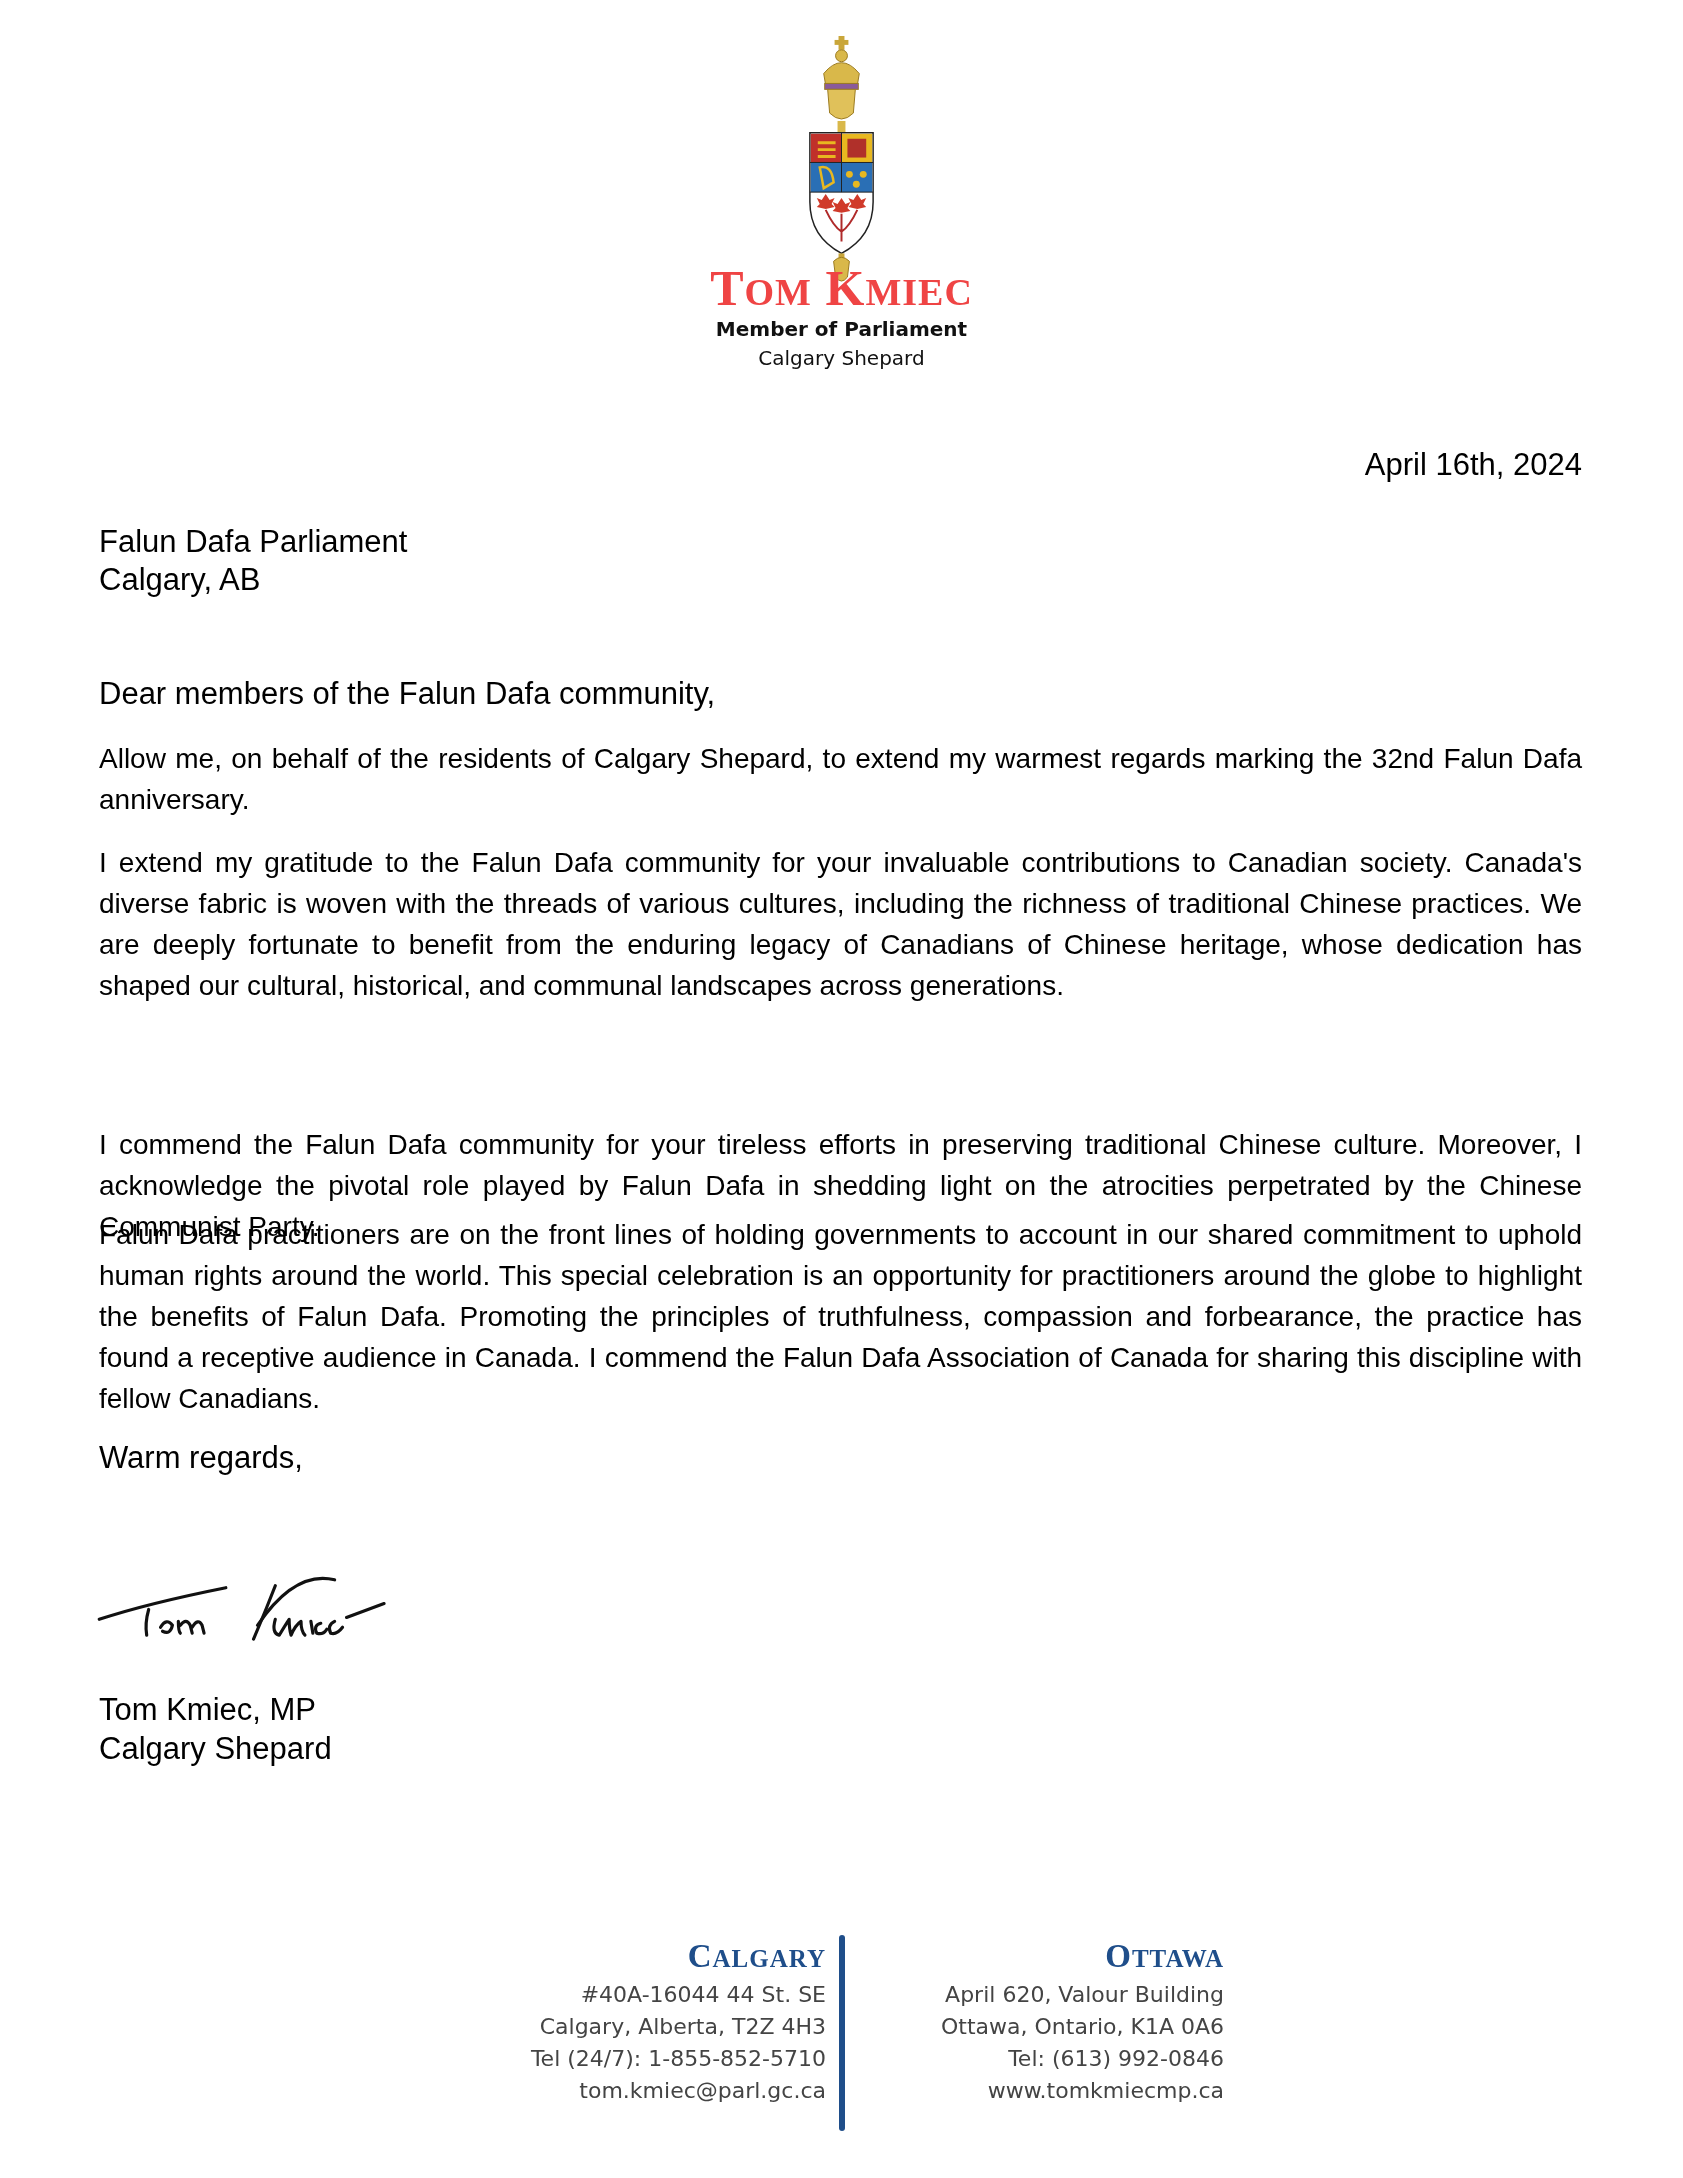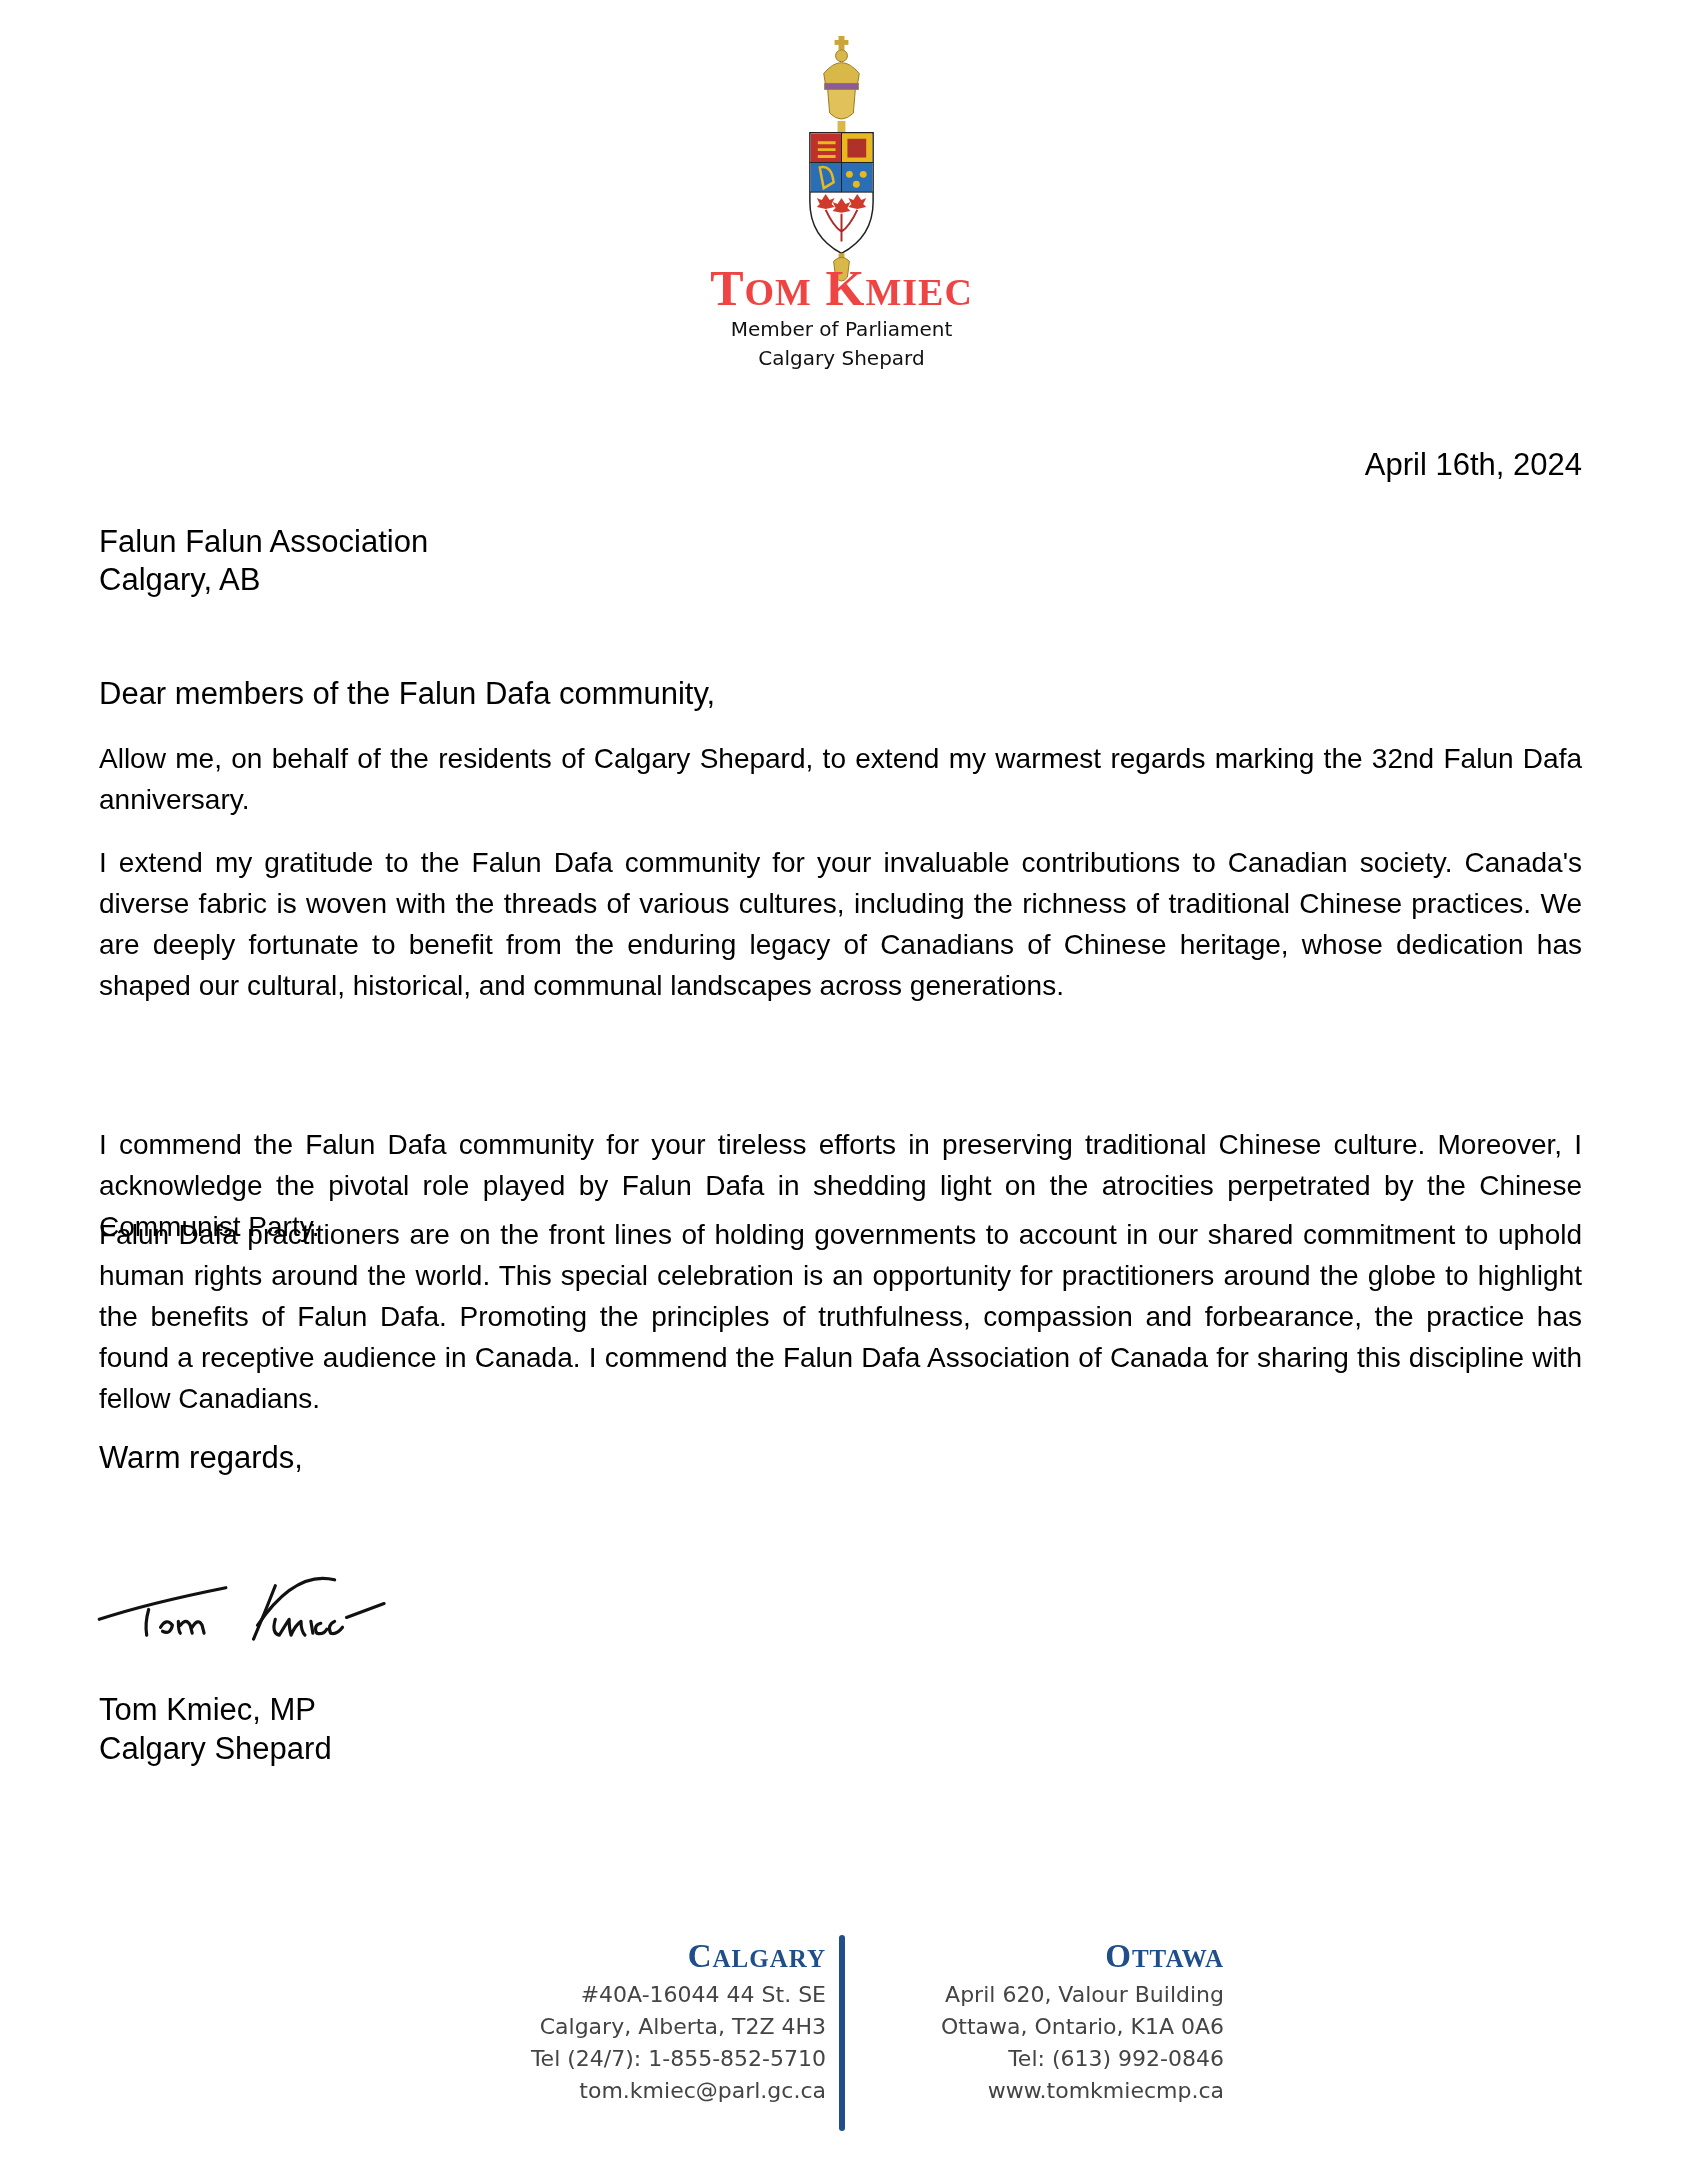--- a/index.html
+++ b/index.html
@@ -57,26 +57,26 @@
   <path d="M26 178 Q34 195 42 200 Q50 195 58 178 M42 182 L42 210" stroke="#b02a2a" stroke-width="2" fill="none"></path>
 
   <rect x="39" y="222" width="6" height="8" fill="#c9a63a"></rect>
   <path d="M34 230 Q42 222 50 230 L48 246 Q42 254 36 246 Z" fill="#d9b84a" stroke="#9a7a20" stroke-width="1"></path>
 </svg>
 
 <div class="abs mp-name">
   <span>T</span><span class="sc">OM</span>
   <span>K</span><span class="sc">MIEC</span>
 </div>
-<div class="abs mp-sub" style="top:317px;">Member of Parliament</div>
+<div class="abs mp-sub" style="top:317px;font-weight:bold;">Member of Parliament</div>
 <div class="abs mp-sub" style="top:346px;">Calgary Shepard</div>
 
 <div class="abs date">April 16th, 2024</div>
 
-<div class="abs line" style="top:524px;">Falun Falun Association</div>
+<div class="abs line" style="top:524px;">Falun Dafa Parliament</div>
 <div class="abs line" style="top:562px;">Calgary, AB</div>
 
 <div class="abs line" style="top:676px;">Dear members of the Falun Dafa community,</div>
 
 <div class="abs para" style="top:738px;">Allow me, on behalf of the residents of Calgary Shepard, to extend my warmest regards marking the 32nd Falun Dafa anniversary.</div>
 <div class="abs para" style="top:842px;">I extend my gratitude to the Falun Dafa community for your invaluable contributions to Canadian society. Canada's diverse fabric is woven with the threads of various cultures, including the richness of traditional Chinese practices. We are deeply fortunate to benefit from the enduring legacy of Canadians of Chinese heritage, whose dedication has shaped our cultural, historical, and communal landscapes across generations.</div>
 <div class="abs para" style="top:1124px;">I commend the Falun Dafa community for your tireless efforts in preserving traditional Chinese culture. Moreover, I acknowledge the pivotal role played by Falun Dafa in shedding light on the atrocities perpetrated by the Chinese Communist Party.</div>
 <div class="abs para" style="top:1214px;">Falun Dafa practitioners are on the front lines of holding governments to account in our shared commitment to uphold human rights around the world. This special celebration is an opportunity for practitioners around the globe to highlight the benefits of Falun Dafa. Promoting the principles of truthfulness, compassion and forbearance, the practice has found a receptive audience in Canada. I commend the Falun Dafa Association of Canada for sharing this discipline with fellow Canadians.</div>
 
 <div class="abs line" style="top:1440px;">Warm regards,</div>

